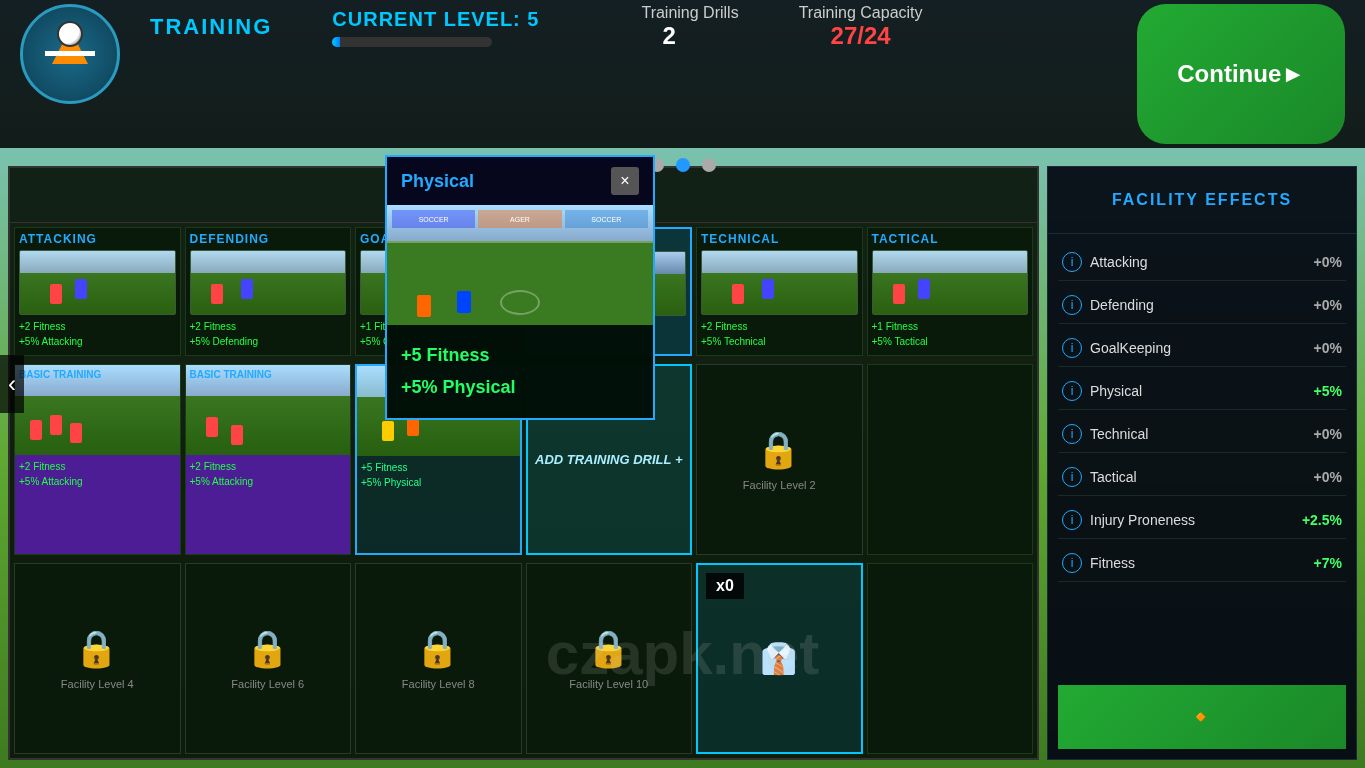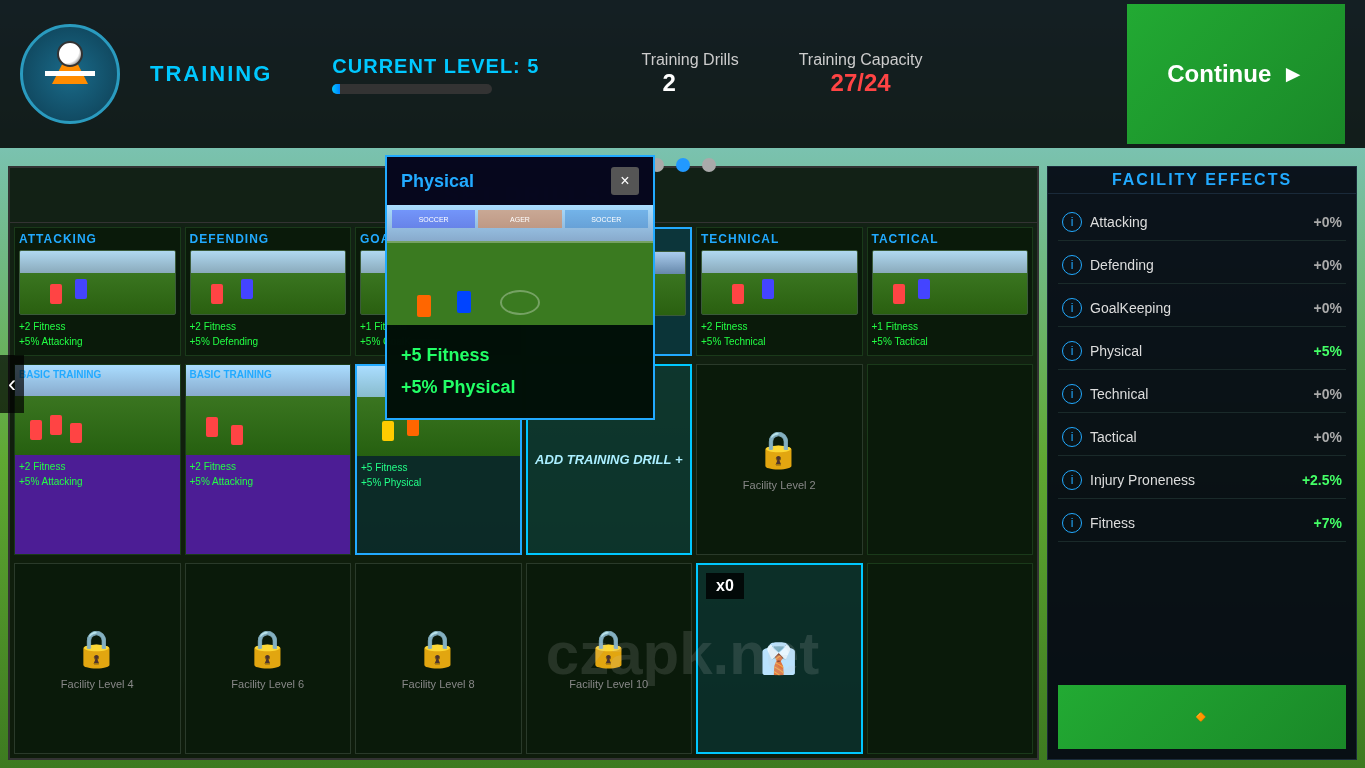--- a/index.html
+++ b/index.html
@@ -21,21 +21,21 @@
     }
 
     
     .header {
       position: absolute;
       top: 0; left: 0; right: 0;
       height: 148px;
       background: rgba(0,0,0,0.85);
       z-index: 10;
       display: flex;
-      align-items: center;
+      align-items: flex-start;
       padding: 4px 20px;
     }
 
     .header-logo {
       width: 100px;
       height: 100px;
       border-radius: 50%;
       background: radial-gradient(circle, #1a6b8a, #0d3d52);
       border: 3px solid #2a9bbf;
       display: flex;
@@ -152,23 +152,23 @@
 
     .header-continue {
       margin-left: auto;
       background: linear-gradient(135deg, #22aa33, #1a8828);
       color: white;
       font-size: 24px;
       font-weight: bold;
       padding: 20px 40px;
       display: flex;
       align-items: center;
-      gap: 10px;
       cursor: pointer;
       height: 100%;
+      border-radius: 29px;
     }
 
     
     .pagination {
       position: absolute;
       top: 148px;
       left: 50%;
       transform: translateX(-50%);
       display: flex;
       gap: 12px;
@@ -349,21 +349,21 @@
       display: flex;
       flex-direction: column;
     }
 
     .facility-title {
       text-align: center;
       color: #2af;
       font-size: 16px;
       font-weight: bold;
       letter-spacing: 2px;
-      padding: 4px;
+      padding: 24px;
       border-bottom: 1px solid #1a2a3a;
     }
 
     .facility-effects-list {
       flex: 1;
       padding: 10px;
       display: flex;
       flex-direction: column;
       gap: 6px;
     }

